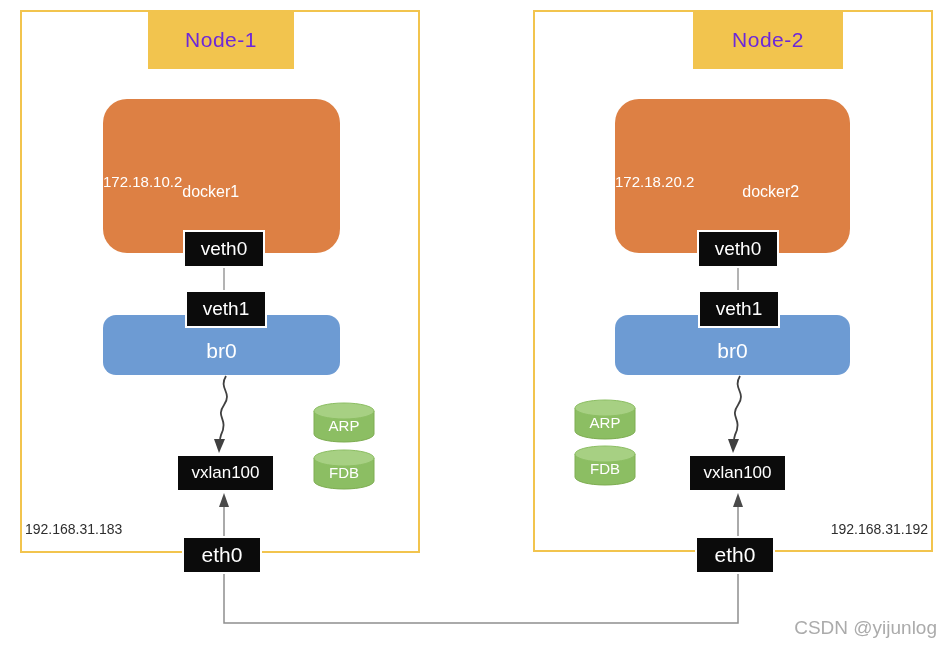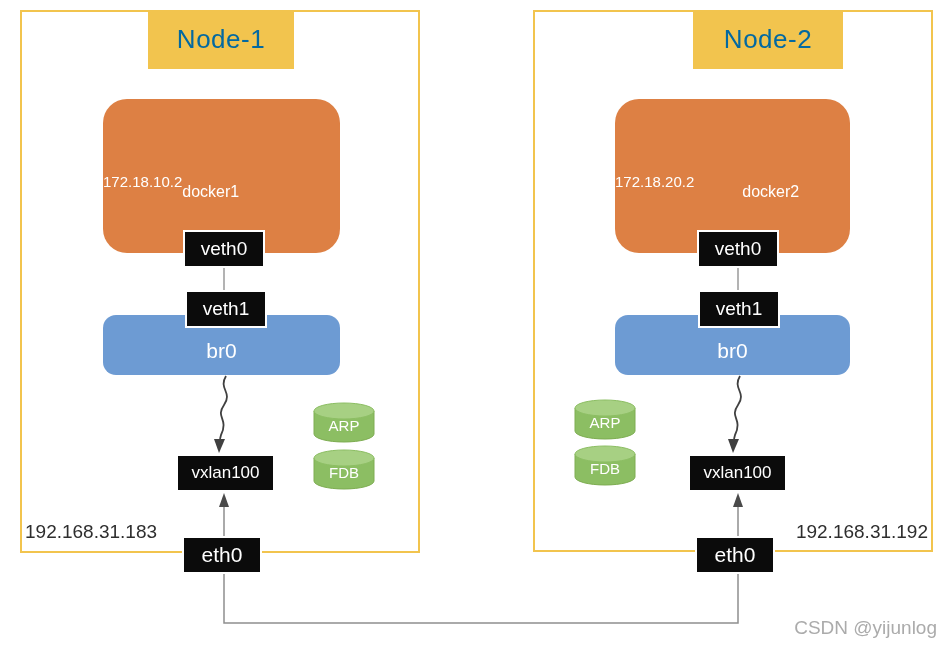--- a/index.html
+++ b/index.html
@@ -2,34 +2,34 @@
 <html style="--yellow: #F2C44E; --orange: #DD8044; --blue: #6D9BD3; --green: #8CBE63; --green-top: #A7D083; --black: #0B0B0B; --wire: #8F8F8F;"><head>
 <meta charset="utf-8">
 <style>
   html,body{margin:0;padding:0;background:#fff;}
   #stage{position:relative;width:946px;height:645px;background:#ffffff;
          font-family:"Liberation Sans",sans-serif;overflow:hidden;}
 
   
   #wires{position:absolute;left:0;top:0;z-index:1;}
   .node-rect{position:absolute;z-index:2;box-sizing:border-box;border:2px solid var(--yellow,#F2C44E);background:transparent;}
-  .node-label{position:absolute;z-index:3;background:var(--yellow,#F2C44E);color:#0369a1;
-              font-size:26px;letter-spacing:.5px;display:flex;align-items:center;justify-content:center;}
+  .node-label{position:absolute;z-index:3;background:var(--yellow,#F2C44E);color:#6d28d9;
+              font-size:21px;letter-spacing:.5px;display:flex;align-items:center;justify-content:center;}
   .docker{position:absolute;z-index:3;background:var(--orange,#DD8044);color:#fff;border-radius:24px;
           display:flex;align-items:center;}
   .docker .cip{margin-top:11px;font-size:15px;}
   .docker .cname{margin-top:31px;font-size:16px;}
   .bridge{position:absolute;z-index:3;background:var(--blue,#6D9BD3);color:#fff;border-radius:13px;
           font-size:21px;display:flex;align-items:center;justify-content:center;
           padding-top:12px;box-sizing:border-box;}
   .bb{position:absolute;z-index:4;background:var(--black,#0B0B0B);border:2px solid #ffffff;color:#fff;
       display:flex;align-items:center;justify-content:center;box-sizing:border-box;}
   .cyl{position:absolute;z-index:3;width:62px;height:42px;}
   .cyl span{position:absolute;left:0;top:15px;width:100%;text-align:center;color:#fff;font-size:15px;}
-  .hostip{position:absolute;z-index:3;font-size:19px;color:#2e2e2e;}
+  .hostip{position:absolute;z-index:3;font-size:14px;color:#2e2e2e;}
   .watermark{position:absolute;z-index:3;font-size:19px;color:#ababab;}
 
   
   .n1-rect{left:20px;top:10px;width:400px;height:543px;}
   .n1-label{left:148px;top:10px;width:146px;height:59px;}
   .n1-docker{left:103px;top:99px;width:237px;height:154px;}
   .n1-veth0{left:183px;top:230px;width:82px;height:38px;font-size:19px;}
   .n1-veth1{left:185px;top:290px;width:82px;height:38px;font-size:19px;}
   .n1-br0{left:103px;top:315px;width:237px;height:60px;}
   .n1-arp{left:313px;top:402px;}

